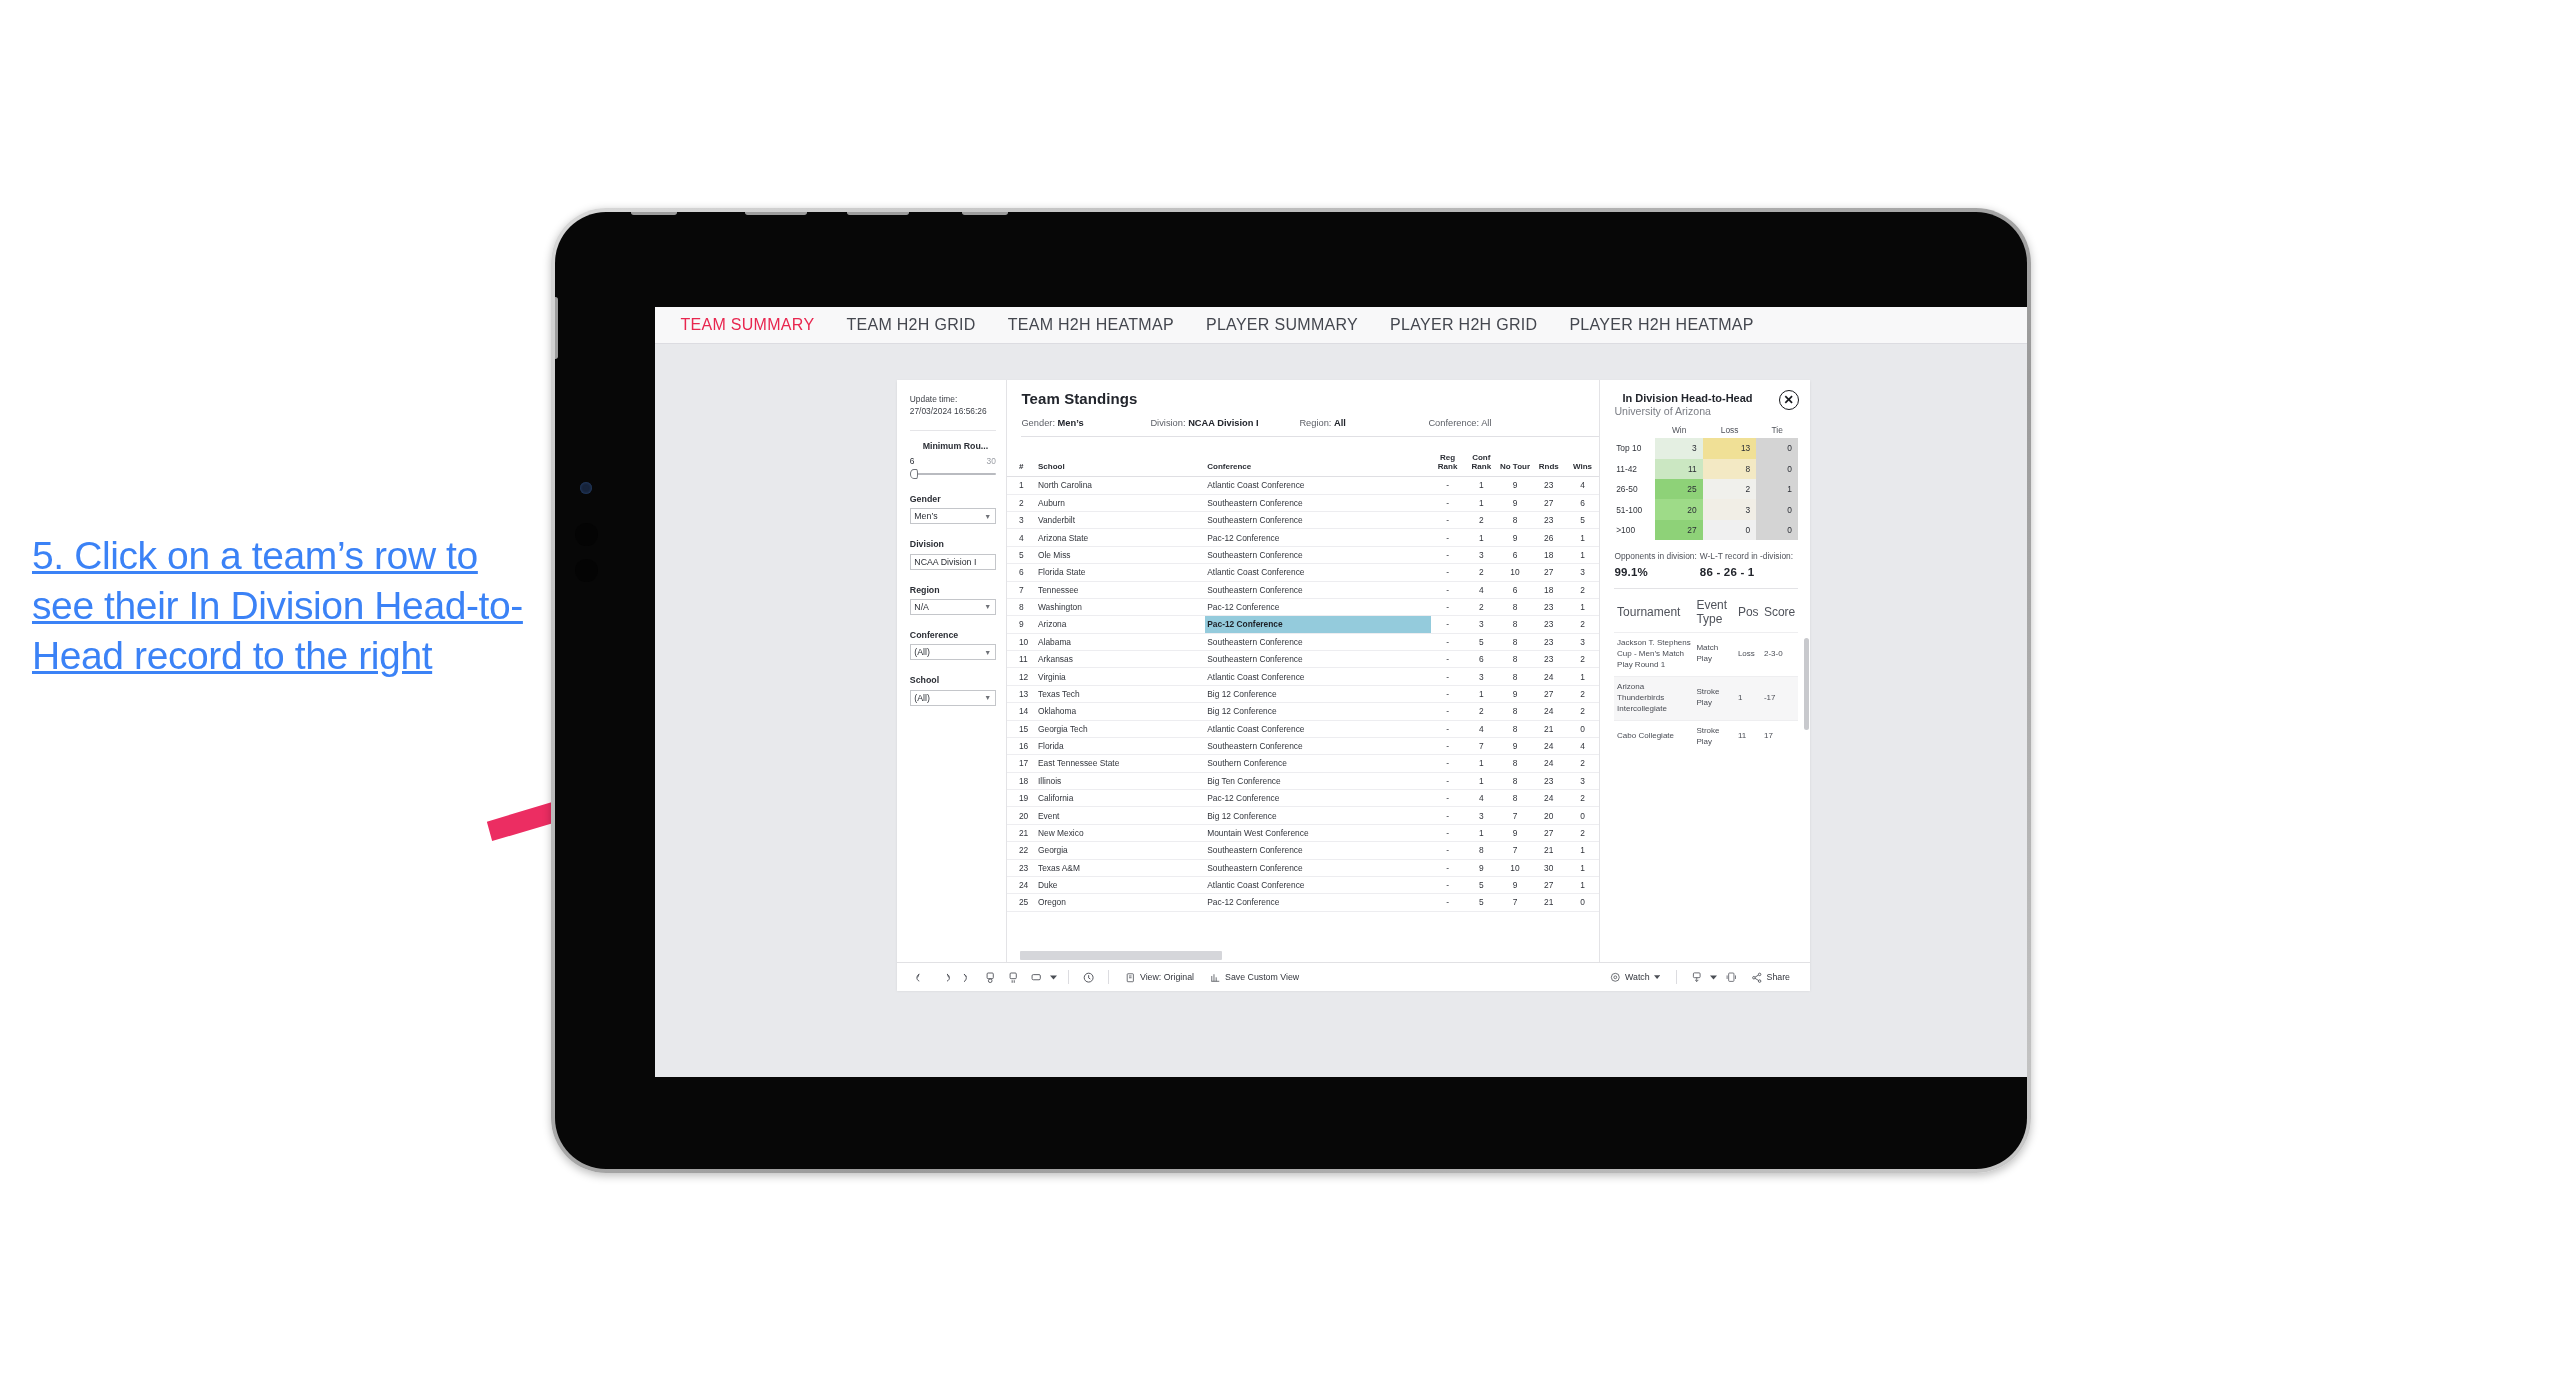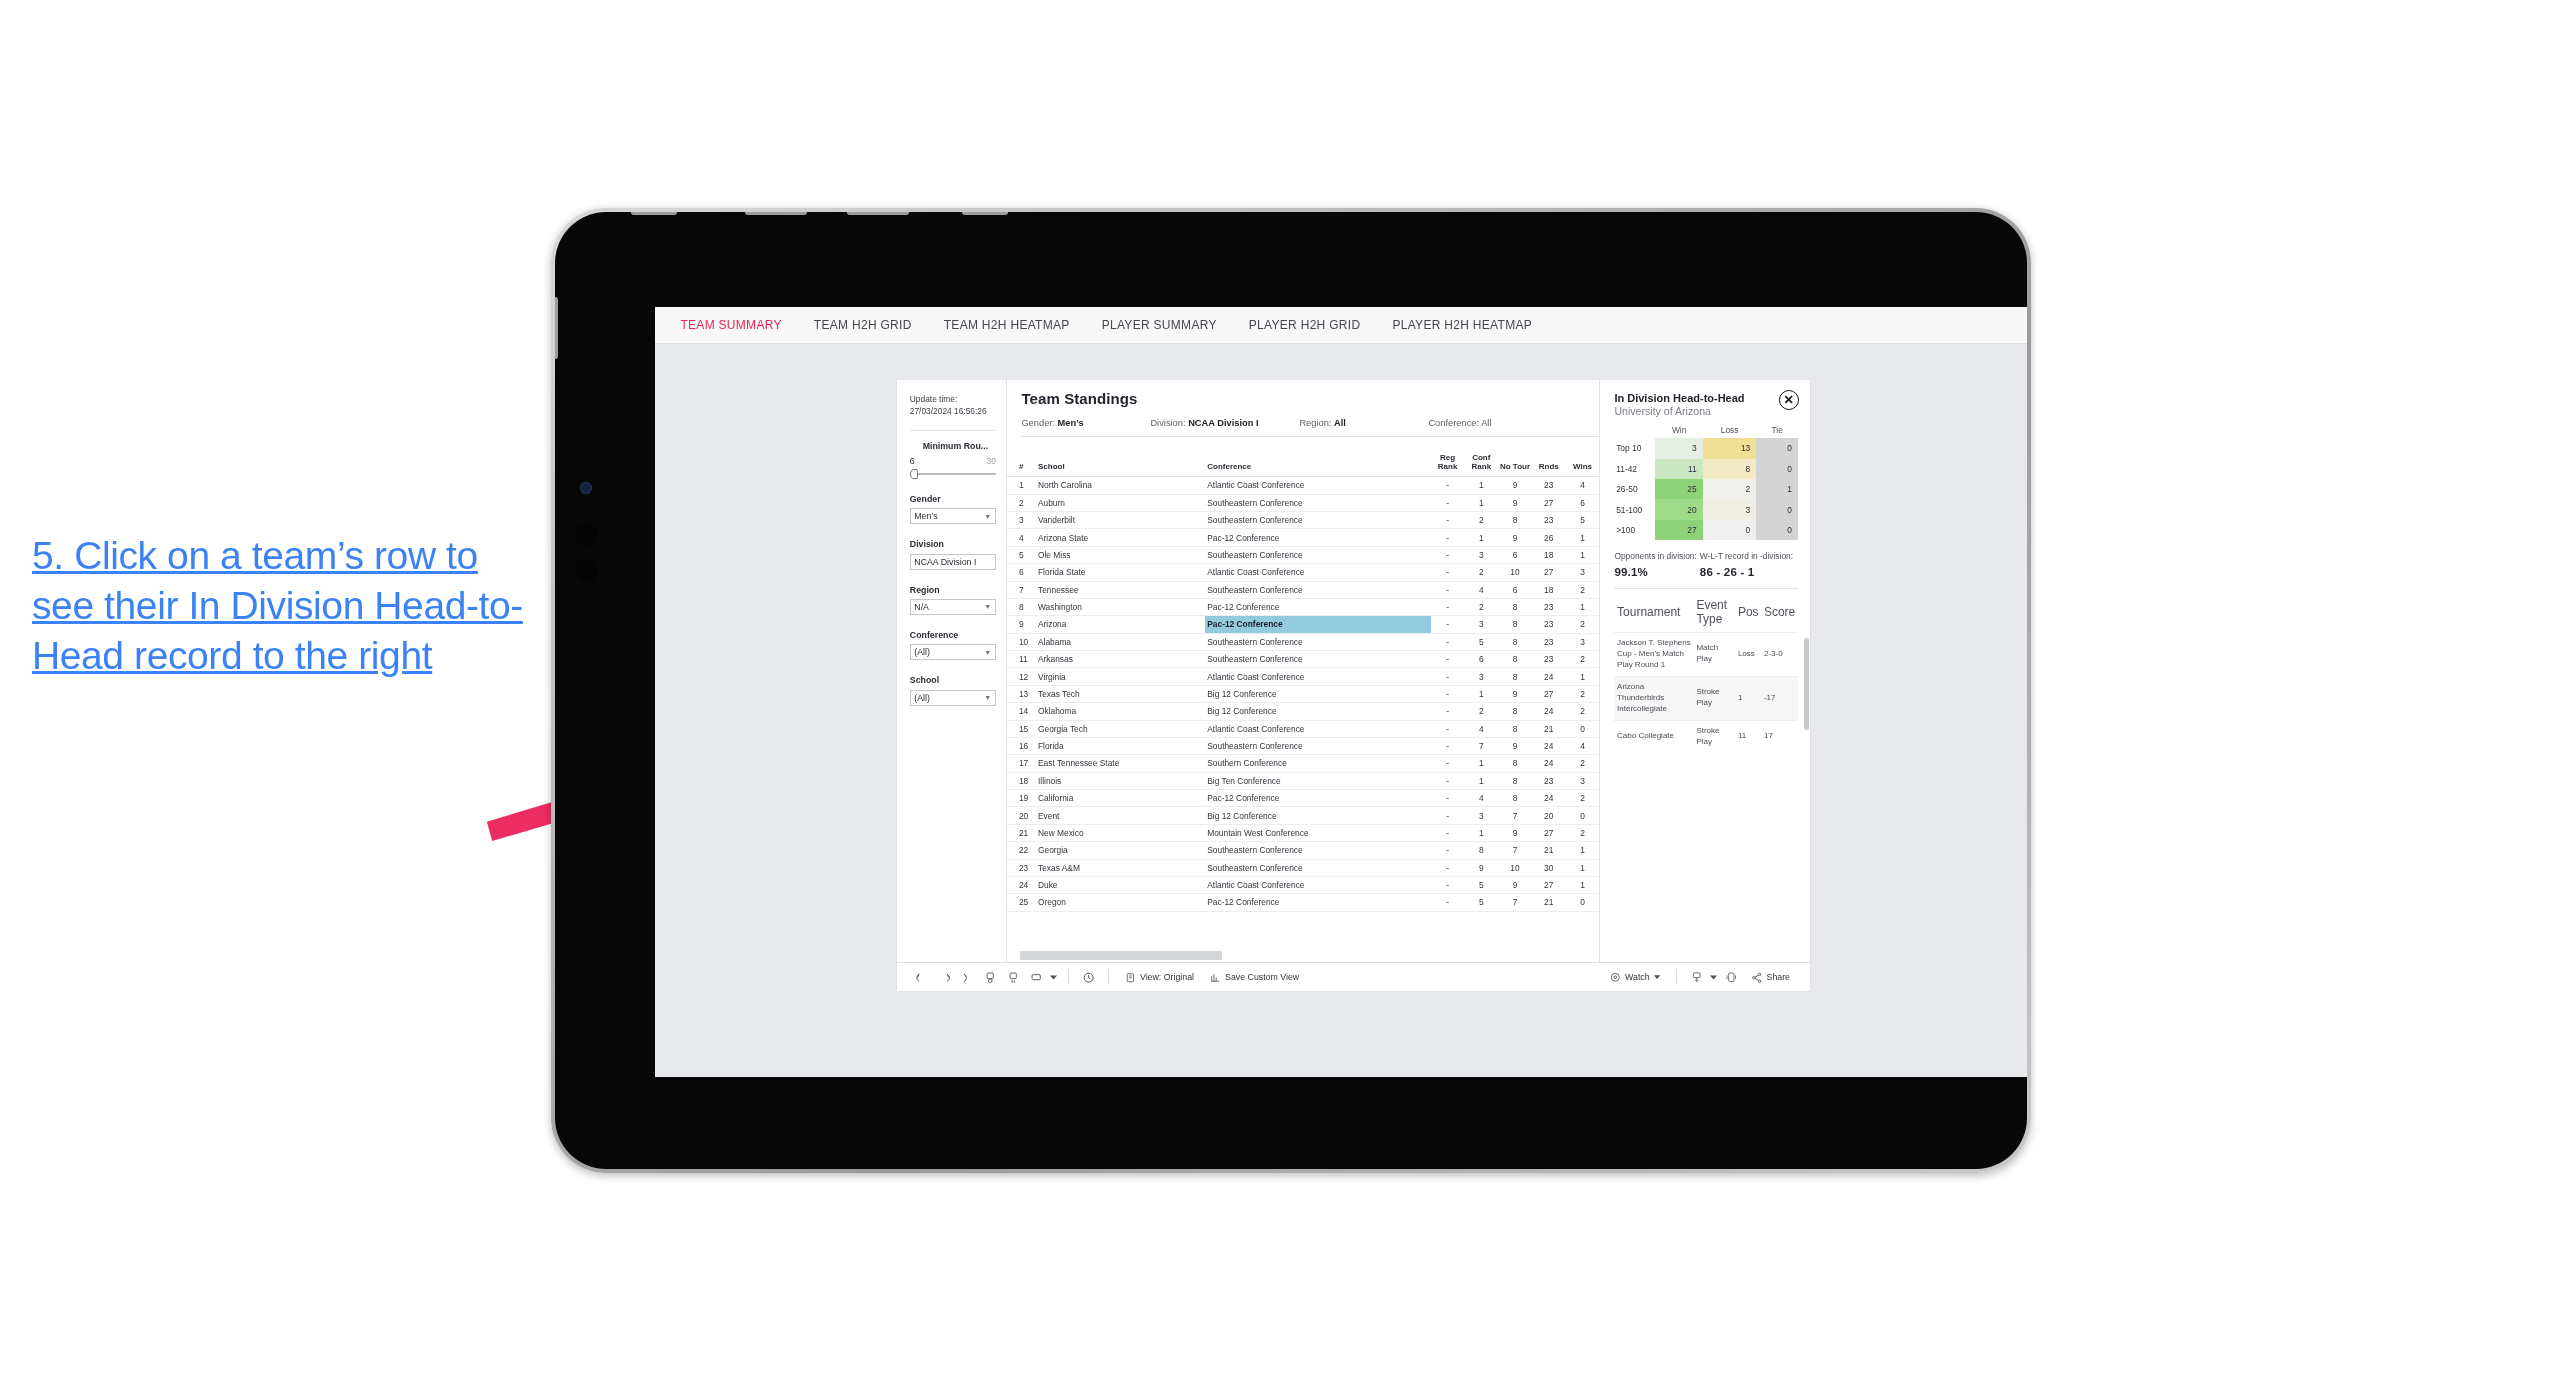--- a/index.html
+++ b/index.html
@@ -122,21 +122,21 @@
   #signout-sep { color:#c2c4cb; }
 
   
   #subnav {
     height:37px; background:#f8f8f9;
     border-bottom:0.9px solid #dcdce1;
     display:flex; align-items:center;
     padding-left:25px;
   }
   .subnav-item {
-    font-size:12px; color:#44474f;
+    font-size:16px; color:#44474f;
     margin-right:32px; letter-spacing:0.3px;
     white-space:nowrap;
   }
   .subnav-item.active { color:#e8264f; }
 
   
   #canvas {
     position:relative;
     height:calc(770px - 53px - 37px);
     background:#e8e9ec;
@@ -244,21 +244,21 @@
   }
 
   
   #detail {
     width:211px; flex:0 0 211px;
     border-left:0.9px solid #e3e3e6;
     padding:11.5px 12.4px 0 14px;
     position:relative;
     display:flex; flex-direction:column;
   }
-  #detail-title { font-size:11px; font-weight:bold; color:#22252c; }
+  #detail-title { font-size:11px; font-weight:bold; color:#22252c;margin-left:8px; }
   #detail-sub { font-size:10.6px; color:#7c7f86; margin-top:0.9px; }
   #close-btn {
     position:absolute; right:11.5px; top:9.7px;
     width:20.4px; height:20.4px; border:1.8px solid #16181c;
     border-radius:50%;
     display:flex; align-items:center; justify-content:center;
     font-size:12.4px; color:#16181c; line-height:1;
     font-weight:bold;
   }
 

